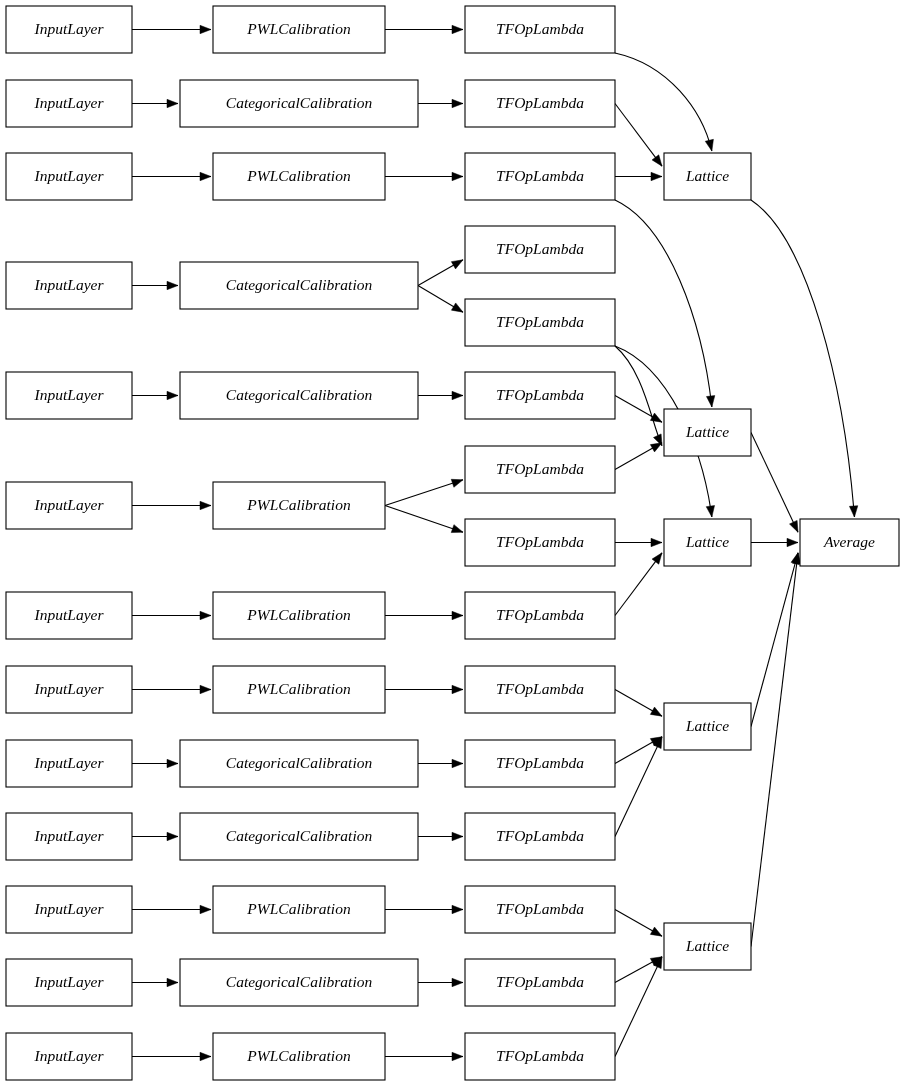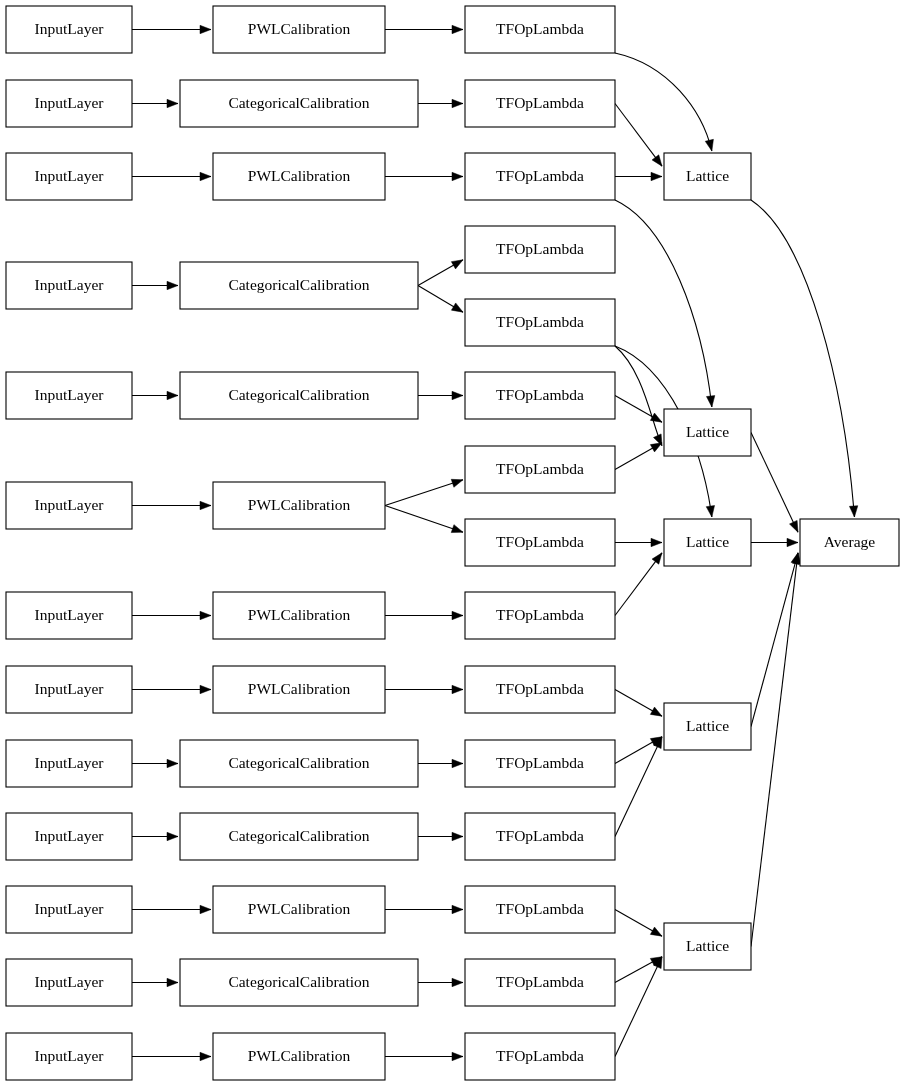--- a/index.html
+++ b/index.html
@@ -7,20 +7,21 @@
     padding: 0;
     background: #ffffff;
   }
   #graph-root {
     position: relative;
     width: 905px;
     height: 1087px;
     background: #ffffff;
     font-family: "Liberation Serif", "DejaVu Serif", serif;
     overflow: hidden;
+    font-style: italic;
   }
   svg#graph-canvas {
     position: absolute;
     left: 0;
     top: 0;
     width: 905px;
     height: 1087px;
     display: block;
   }
   .node-box {

